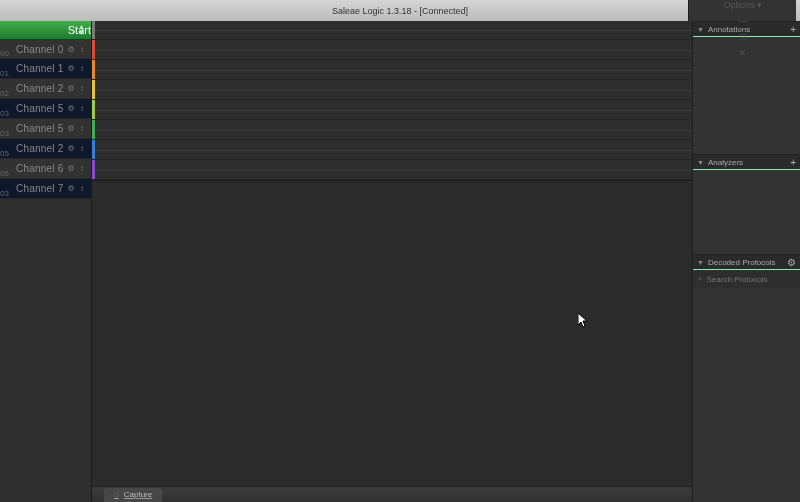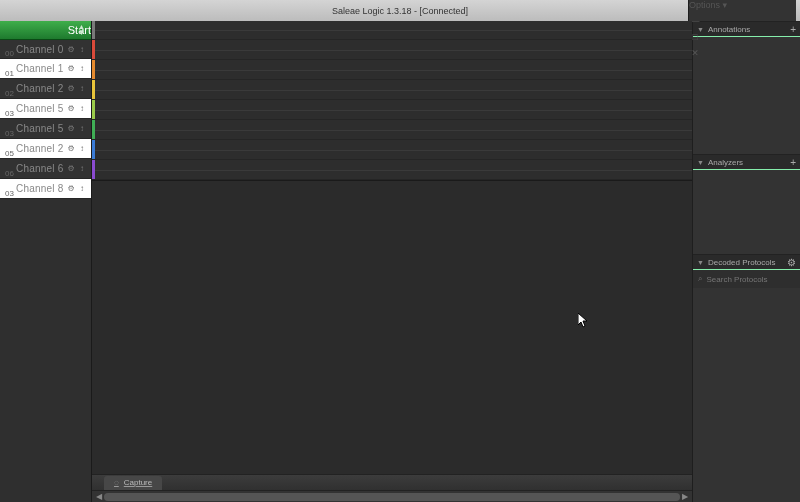--- a/index.html
+++ b/index.html
@@ -1,31 +1,31 @@
 <!DOCTYPE html>
 <html><head>
 <meta charset="utf-8">
 <style>
   * { box-sizing: border-box; margin: 0; padding: 0; font-family: Arial, sans-serif; }
   html, body { width: 800px; height: 502px; overflow: hidden; background: #2a2a2a; color: #999; }
   
   .titlebar { height: 21px; background: linear-gradient(#d4d4d4,#bcbcbc); display:flex; align-items:center; justify-content:center; position:relative; font-size:9px; color:#333; }
-  .titlebar .right { position:absolute; right:4px; top:0; height:21px; display:flex; align-items:flex-start; gap:6px; font-size:9px; color:#555;}
+  .titlebar .right { position:absolute; right:4px; top:0; height:21px; display:flex; align-items:center; gap:6px; font-size:9px; color:#555;}
   .titlebar .right span { cursor:default; }
   .win-btn { width:12px; display:inline-flex; justify-content:center; }
   
   .body { display:flex; height: calc(502px - 21px); }
   
   .left { width: 92px; background:#2f2f2f; display:flex; flex-direction:column; border-right:1px solid #1a1a1a;}
   .start-btn { height:19px; margin:0; background:linear-gradient(#3fae4b,#1e7a2e); color:#fff; font-size:11px; display:flex; align-items:center; justify-content:flex-end; position:relative; border-bottom:1px solid #0a4a15; }
   .start-arrows { position:absolute; right:6px; font-size:7px; line-height:6px; color:#cfe9d2; display:flex; flex-direction:column; }
   
-  .ch-row { height:20px; display:flex; align-items:center; font-size:8px; color:#888; border-bottom:1px solid #262626; background:#ffffff; }
+  .ch-row { height:20px; display:flex; align-items:center; font-size:8px; color:#888; border-bottom:1px solid #262626; background:#0f172a; }
   .ch-row:nth-child(odd){ background:#323232;}
-  .ch-idx { width:14px; text-align:right; color:#666;margin-top:9px;}
+  .ch-idx { width:14px; text-align:left; color:#666;margin-top:9px;}
   .ch-name { flex:1; padding-left:2px; font-size:10px; letter-spacing:0.2px;}
   .ch-gear { width:12px; font-size:8px; color:#777; text-align:center;}
   .ch-trig { width:14px; font-size:8px; color:#777; text-align:center; padding-right:4px;}
   
   .center { flex:1; background:#2b2b2b; position:relative; display:flex; flex-direction:column;}
   .tracks { position:relative; }
   .track { height:20px; display:flex; border-bottom:1px solid #252525;}
   .track.first { height:19px; }
   .color-strip { width:3px; }
   .trace-area { flex:1; background:#2d2d2d; position:relative; }
@@ -45,21 +45,21 @@
   .panel-header .plus { font-size:10px; color:#aaa;}
   .panel-body { background:#333; }
   .panel-annot { height:117px; }
   .panel-analyz { height:84px; }
   .panel-dec-rest { flex:1; }
   
   .search-row { height:18px; display:flex; align-items:center; padding:0 5px; background:#2e2e2e; gap:4px;}
   .search-row .mag { font-size:8px; color:#777;}
   .search-row input { flex:1; background:transparent; border:none; color:#777; font-size:8px; outline:none;}
   
-  .footer { position:absolute; left:0; right:0; bottom:12px; height:16px; background:linear-gradient(#3c3c3c,#303030); border-top:1px solid #222; display:flex; align-items:center;text-decoration:underline;}
+  .footer { position:absolute; left:0; right:0; bottom:0; height:16px; background:linear-gradient(#3c3c3c,#303030); border-top:1px solid #222; display:flex; align-items:center;text-decoration:underline;}
   .footer-tab { height:14px; margin:0 0 0 12px; padding:0 10px; background:#474747; border-radius:3px 3px 0 0; display:flex; align-items:center; gap:5px; font-size:8px; color:#bbb;}
   .footer-tab .o { font-size:8px; color:#999;}
   
   .cursor { position:absolute; width:11px; height:16px; pointer-events:none; }
   .cursor svg { display:block; }
 </style>
 </head>
 <body>
 
 <div class="titlebar">
@@ -120,21 +120,21 @@
           <span class="ch-trig">↕</span>
         </div>
         <div class="ch-row">
           <span class="ch-idx">06</span>
           <span class="ch-name">Channel 6</span>
           <span class="ch-gear">⚙</span>
           <span class="ch-trig">↕</span>
         </div>
         <div class="ch-row">
           <span class="ch-idx">03</span>
-          <span class="ch-name">Channel 8</span>
+          <span class="ch-name">Channel 7</span>
           <span class="ch-gear">⚙</span>
           <span class="ch-trig">↕</span>
         </div>
       </div>
   </div>
 
   <div class="center">
     <div class="tracks" id="tracks">
         <div class="track first">
           <div class="color-strip" style="background:#7a7a7a"></div>

